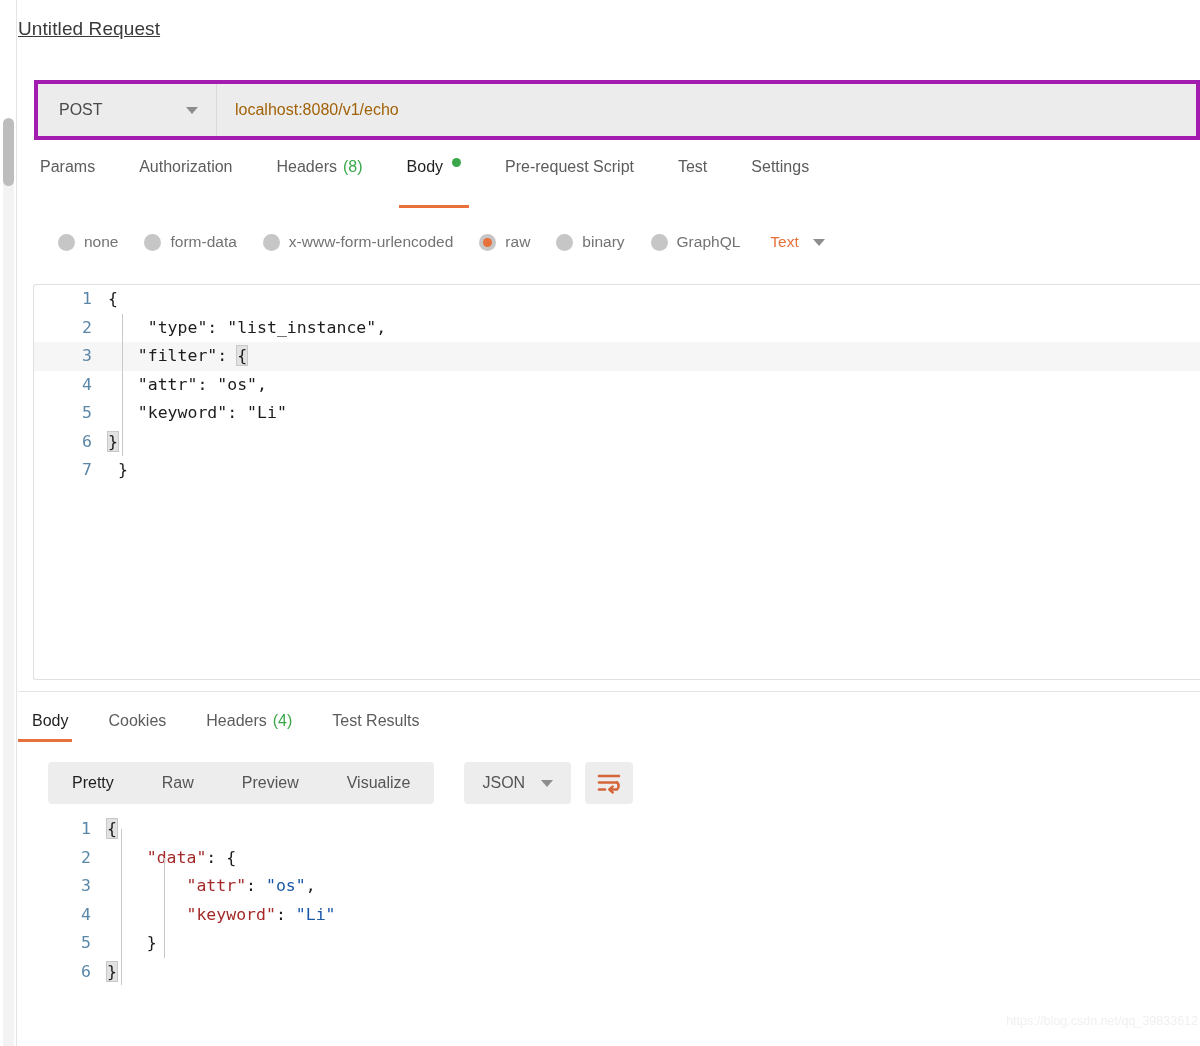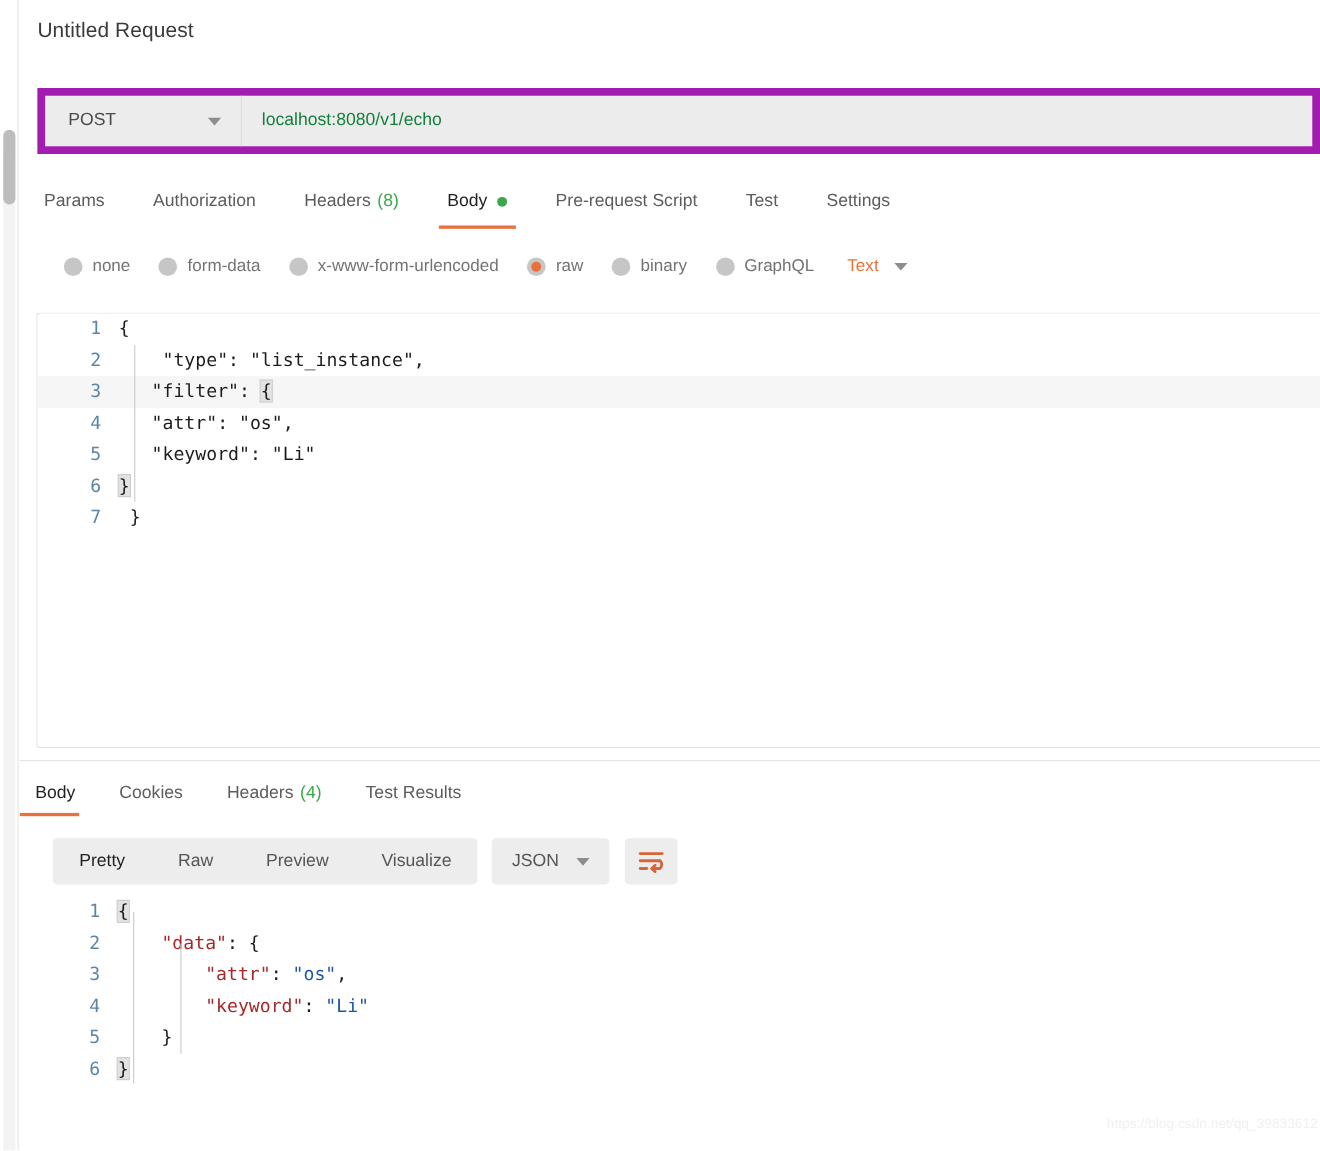--- a/index.html
+++ b/index.html
@@ -49,33 +49,34 @@
   #app {
     position: absolute;
     left: 18px; top: 0;
     width: 1182px; height: 1046px;
     background: #ffffff;
   }
 
   
   #req-title {
     position: absolute;
-    left: 16px; top: 18px;
+    left: 0; top: 18px;
     font-size: 19px;
     color: #3a3a3a;
     letter-spacing: 0.1px;
+    text-decoration: underline;
   }
 
   
   #url-bar {
     position: absolute;
     left: 16px; top: 80px;
     width: 1166px; height: 60px;
     background: #ececec;
-    border: 7px solid #a21caf;
+    border: 4px solid #a21caf;
     box-sizing: border-box;
     display: flex;
     align-items: stretch;
   }
   #method-select {
     width: 179px;
     display: flex;
     align-items: center;
     justify-content: space-between;
     padding: 0 18px 0 21px;
@@ -92,37 +93,36 @@
     border-left: 6px solid transparent;
     border-right: 6px solid transparent;
     border-top: 7px solid #8d8d8d;
   }
   #url-value {
     flex: 1;
     display: flex;
     align-items: center;
     padding-left: 18px;
     font-size: 16px;
-    color: #15803d;
+    color: #a16207;
     cursor: text;
   }
 
   
   #req-tabs {
     position: absolute;
     left: 16px; top: 158px;
     width: 1166px; height: 50px;
     display: flex;
     align-items: flex-start;
   }
   .rtab {
     position: relative;
     height: 50px;
     display: flex;
-    align-items: center;
     padding: 0 22px;
     font-size: 16px;
     color: #5c5c5c;
     cursor: pointer;
     white-space: nowrap;
   }
   .rtab:first-child { padding-left: 6px; }
   .rtab.active { color: #1f1f1f; }
   .rtab.active::after {
     content: "";
@@ -302,21 +302,21 @@
     align-items: center;
     padding: 0 24px;
     font-size: 16px;
     color: #555555;
     cursor: pointer;
     border-radius: 4px;
     white-space: nowrap;
   }
   .vbtn.active { color: #1f1f1f; padding-left: 24px; }
   #format-select {
-    margin-left: 13px;
+    margin-left: 30px;
     height: 42px;
     background: #ededed;
     border-radius: 4px;
     display: flex;
     align-items: center;
     padding: 0 18px;
     cursor: pointer;
   }
   #format-select .f-label {
     font-size: 16px;

